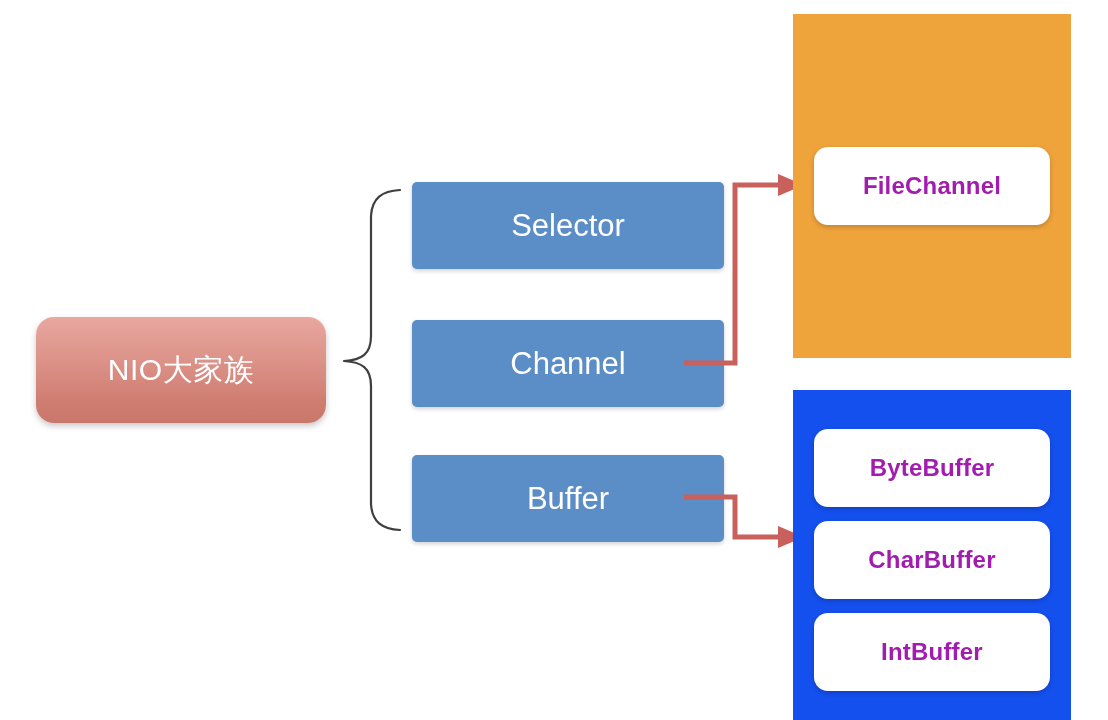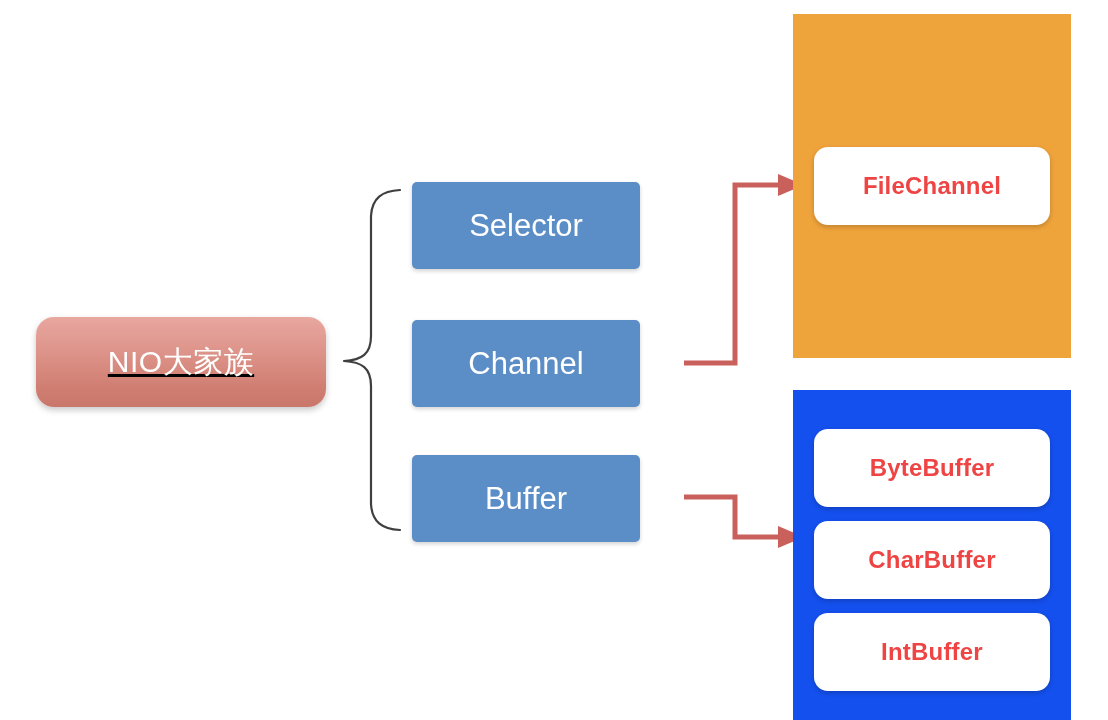--- a/index.html
+++ b/index.html
@@ -22,28 +22,27 @@
     width: 1108px;
     height: 720px;
   }
 
   
   .root-node {
     position: absolute;
     left: 36px;
     top: 317px;
     width: 290px;
-    height: 90px;
+    height: 106px;
     border-radius: 18px;
     background: linear-gradient(180deg, #e8a79f 0%, #dc9288 42%, #d07e72 78%, #c9766b 100%);
     box-shadow: 0 3px 6px rgba(0,0,0,0.22);
     display: flex;
     align-items: center;
     justify-content: center;
-    text-decoration: underline;
   }
   .root-node .label {
     color: #ffffff;
     font-size: 30px;
     letter-spacing: 0.5px;
     line-height: 1;
     white-space: nowrap;
   }
 
   
@@ -52,21 +51,21 @@
     left: 338px;
     top: 186px;
     width: 78px;
     height: 348px;
   }
 
   
   .mid-box {
     position: absolute;
     left: 412px;
-    width: 228px;
+    width: 312px;
     height: 87px;
     background: #5b8dc6;
     border-radius: 5px;
     box-shadow: 0 2px 4px rgba(0,0,0,0.18);
     display: flex;
     align-items: center;
     justify-content: center;
   }
   .mid-box .label {
     color: #ffffff;
@@ -114,21 +113,21 @@
     height: 78px;
     background: #ffffff;
     border-radius: 14px;
     box-shadow: 0 2px 5px rgba(0,0,0,0.20);
     display: flex;
     align-items: center;
     justify-content: center;
     margin: 7px 0;
   }
   .chip .label {
-    color: #ef4444;
+    color: #a21caf;
     font-size: 24px;
     font-weight: bold;
     line-height: 1;
     white-space: nowrap;
     letter-spacing: 0.2px;
   }
 </style>
 </head>
 <body>
 

